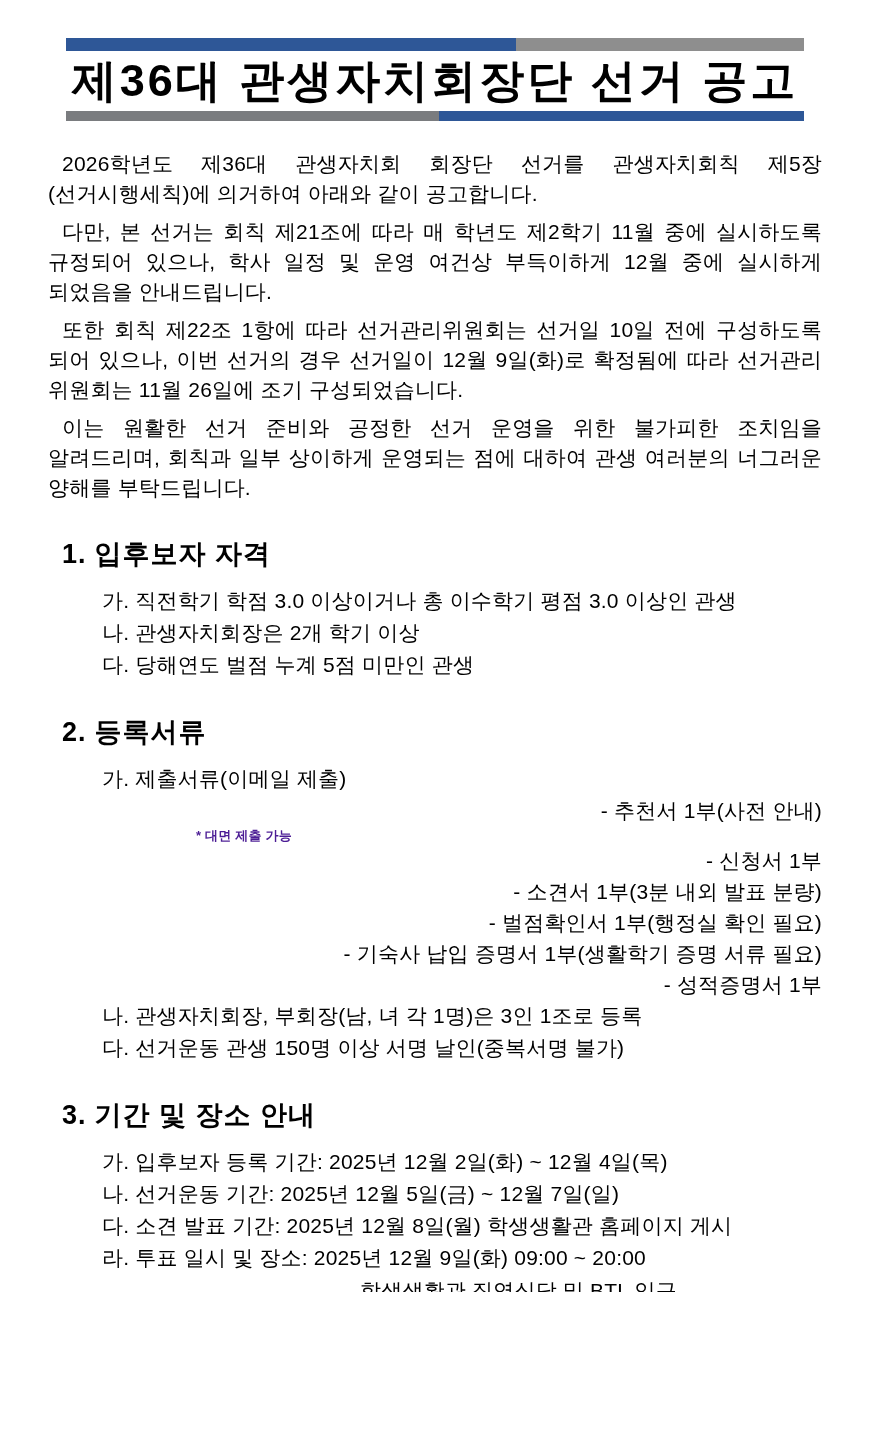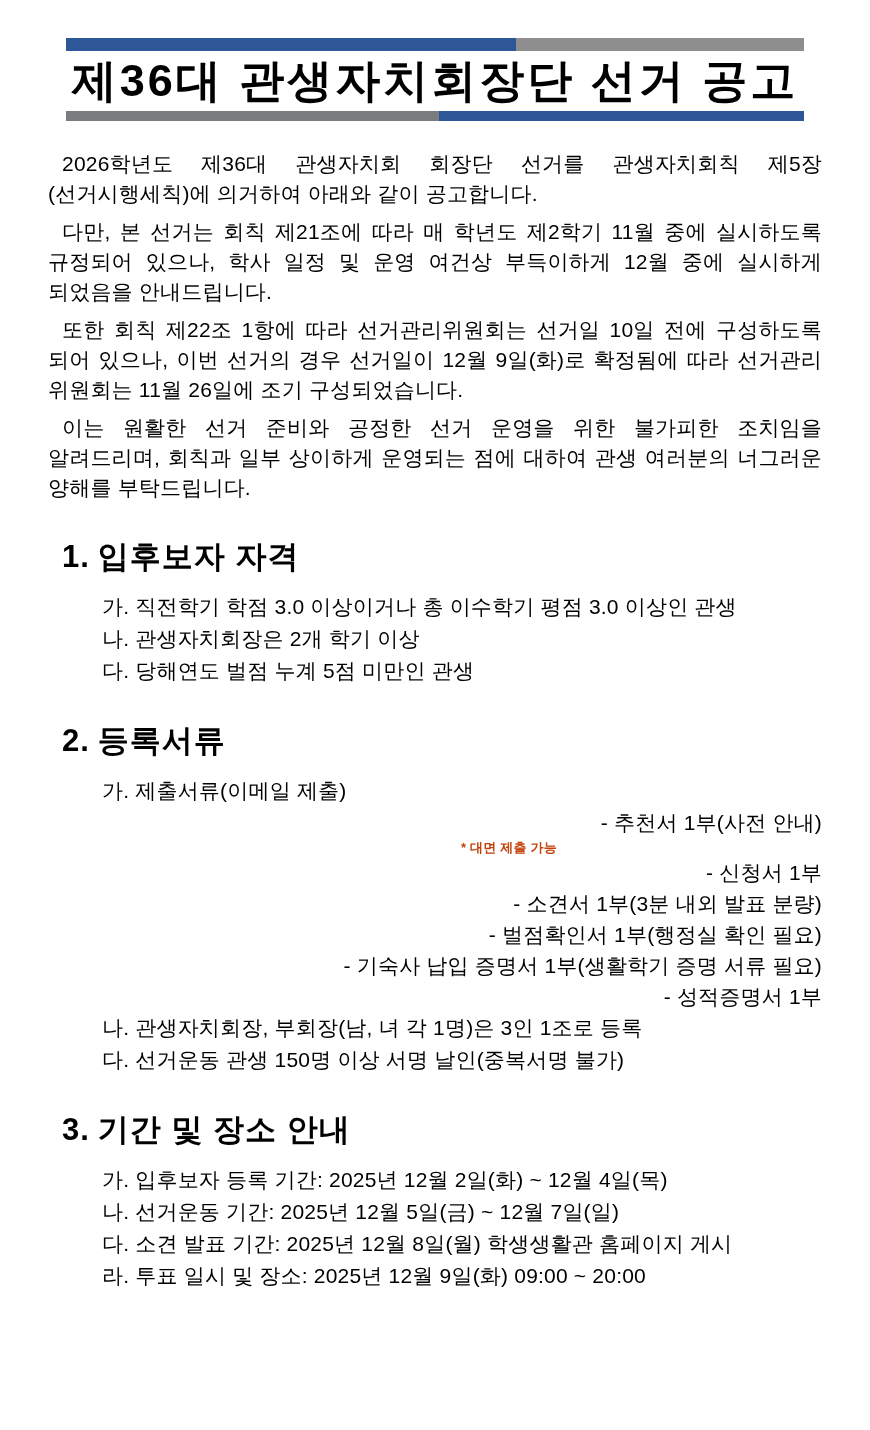--- a/index.html
+++ b/index.html
@@ -39,21 +39,21 @@
     line-height: 30px;
     letter-spacing: 0.2px;
     text-align: justify;
     text-indent: 14px;
     margin: 8px 0 8px 0;
     word-break: keep-all;
   }
   
   .section { margin-top: 33px; }
   .sec-heading {
-    font-size: 31px;
+    font-size: 27px;
     font-weight: bold;
     letter-spacing: 1px;
     padding-left: 14px;
     margin-bottom: 13px;
     white-space: nowrap;
   }
   .sec-heading .sec-num { margin-right: 8px; }
   .line {
     font-size: 21px;
     line-height: 32px;
@@ -103,21 +103,21 @@
         <section class="section">
           <h2 class="sec-heading"><span class="sec-num">1.</span><span>입후보자 자격</span></h2>
           <div class="line kind-item">가. 직전학기 학점 3.0 이상이거나 총 이수학기 평점 3.0 이상인 관생</div>
           <div class="line kind-item">나. 관생자치회장은 2개 학기 이상</div>
           <div class="line kind-item">다. 당해연도 벌점 누계 5점 미만인 관생</div>
         </section>
         <section class="section">
           <h2 class="sec-heading"><span class="sec-num">2.</span><span>등록서류</span></h2>
           <div class="line kind-item">가. 제출서류(이메일 제출)</div>
           <div class="line kind-dash">- 추천서 1부(사전 안내)</div>
-          <div class="line kind-note" style="color: #c2410c; text-align: center;">* 대면 제출 가능</div>
+          <div class="line kind-note" style="color: #4c1d95;">* 대면 제출 가능</div>
           <div class="line kind-dash">- 신청서 1부</div>
           <div class="line kind-dash">- 소견서 1부(3분 내외 발표 분량)</div>
           <div class="line kind-dash">- 벌점확인서 1부(행정실 확인 필요)</div>
           <div class="line kind-dash">- 기숙사 납입 증명서 1부(생활학기 증명 서류 필요)</div>
           <div class="line kind-dash">- 성적증명서 1부</div>
           <div class="line kind-item">나. 관생자치회장, 부회장(남, 녀 각 1명)은 3인 1조로 등록</div>
           <div class="line kind-item">다. 선거운동 관생 150명 이상 서명 날인(중복서명 불가)</div>
         </section>
         <section class="section">
           <h2 class="sec-heading"><span class="sec-num">3.</span><span>기간 및 장소 안내</span></h2>

